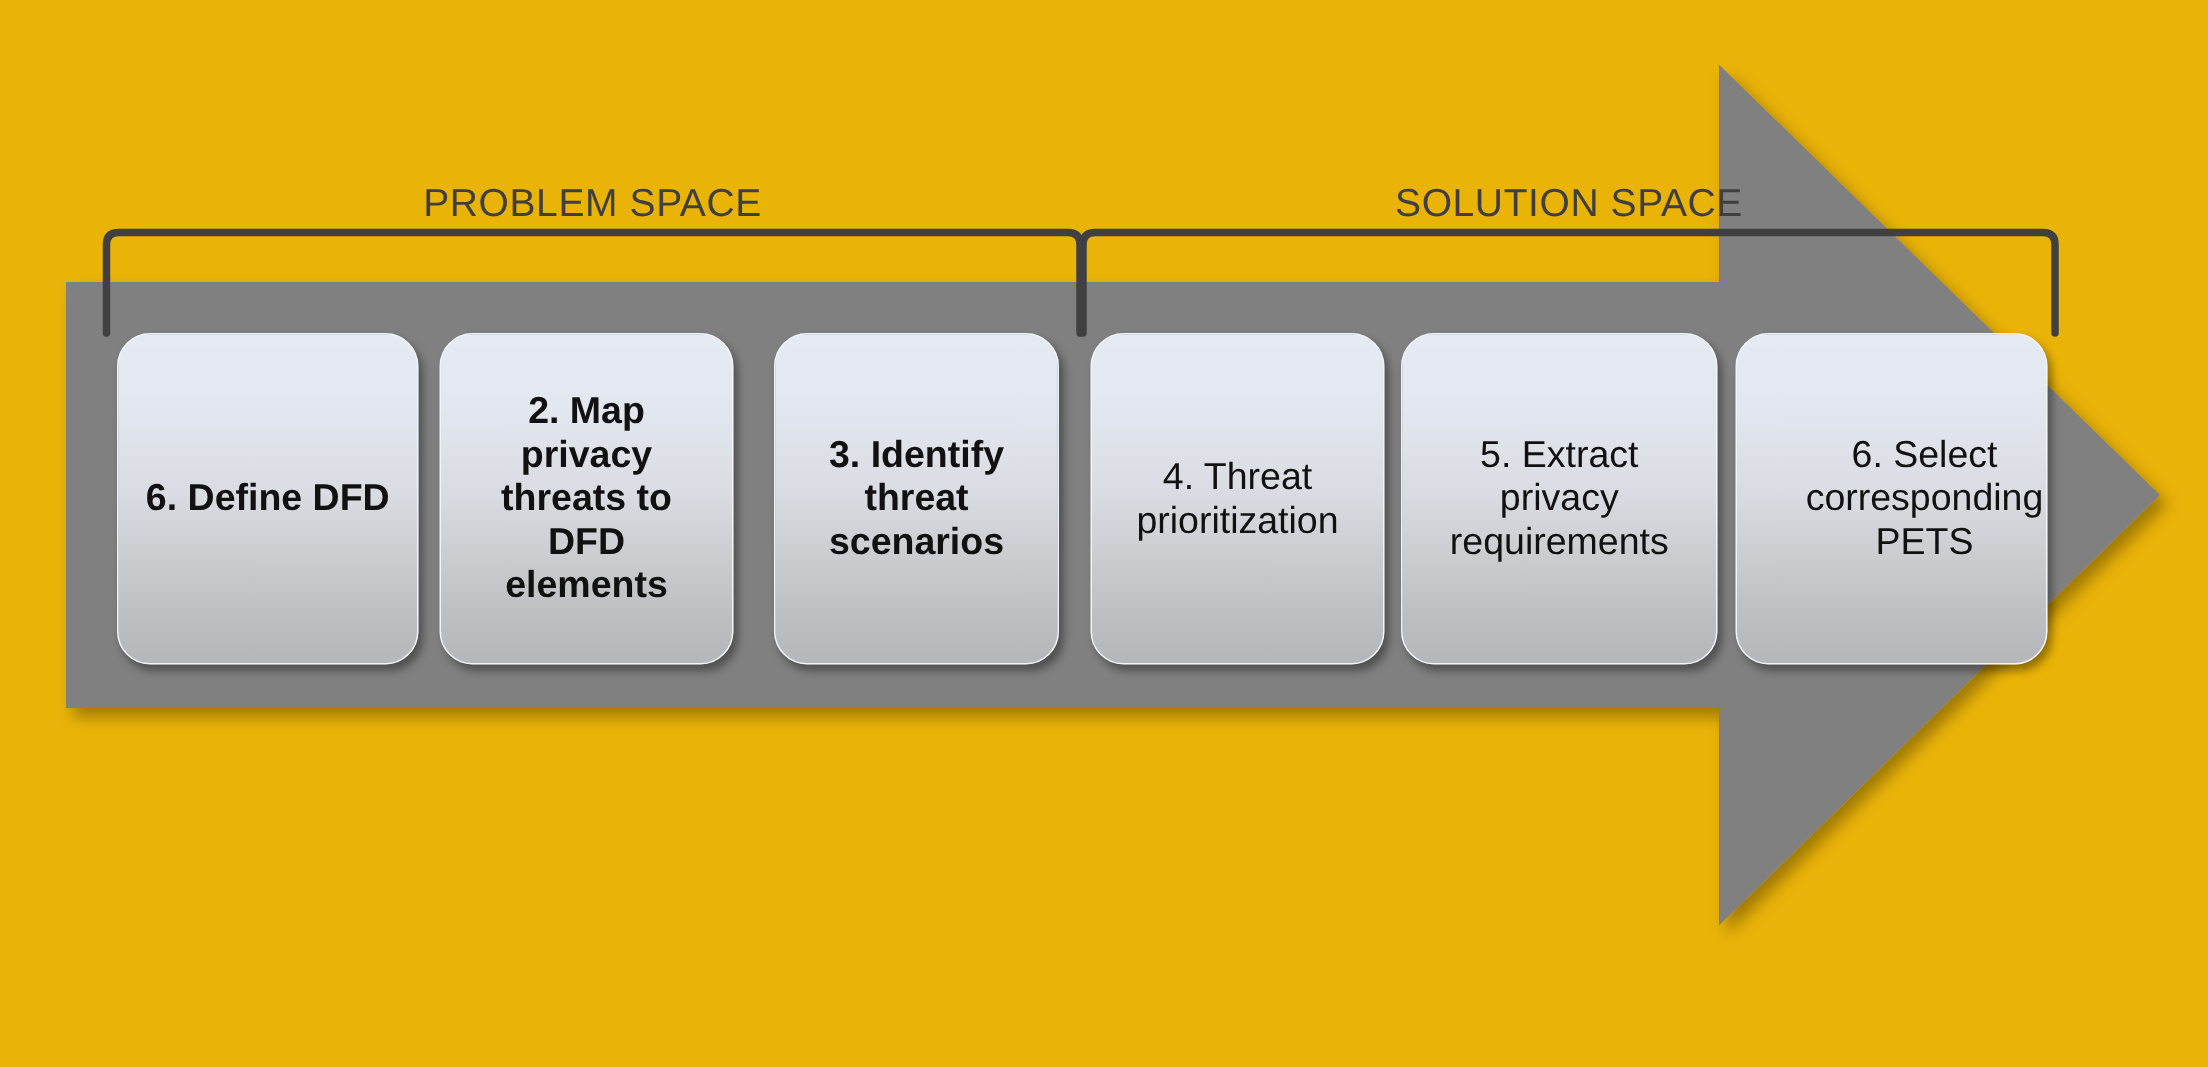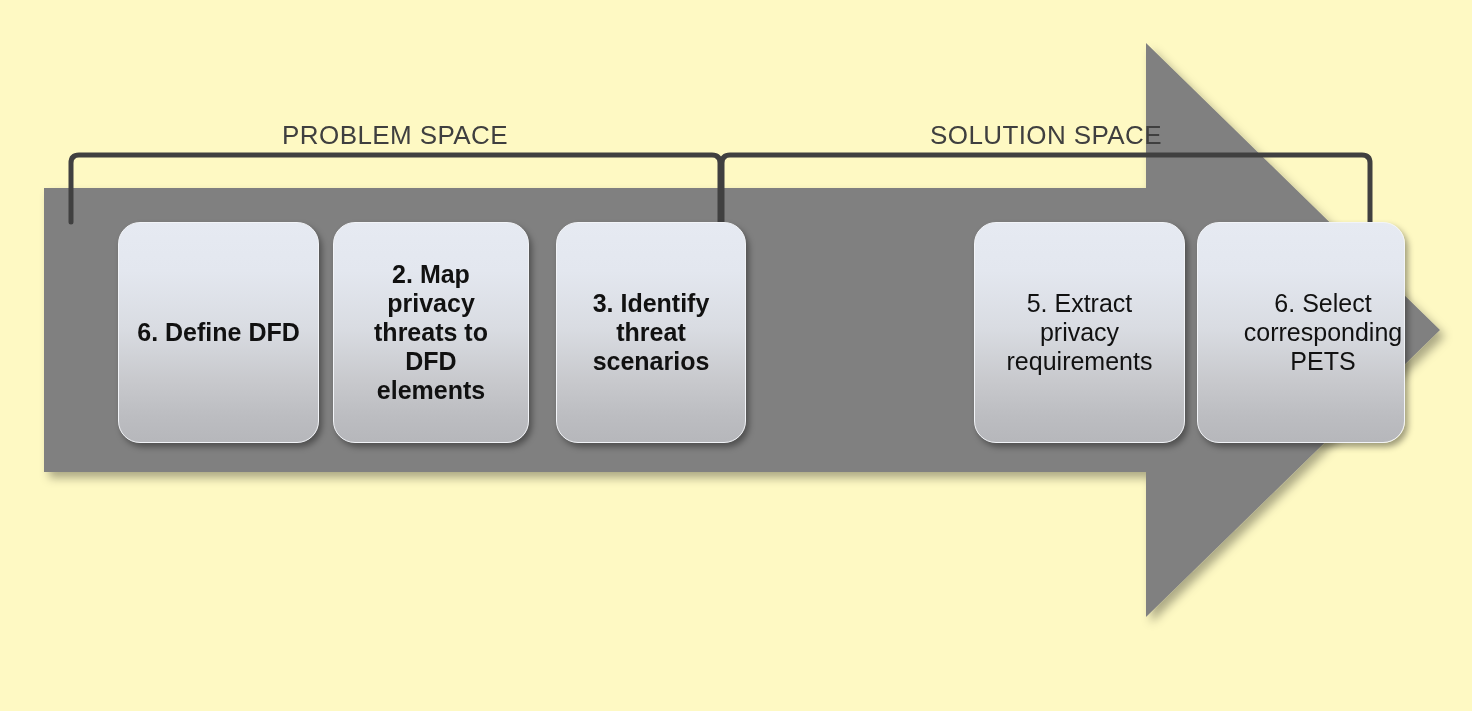--- a/index.html
+++ b/index.html
@@ -10,21 +10,21 @@
   body {
     width: 1472px;
     height: 711px;
     font-family: "Liberation Sans", sans-serif;
     overflow: hidden;
   }
   #canvas {
     position: relative;
     width: 1472px;
     height: 711px;
-    background: #fef9c3;
+    background: #eab308;
   }
 
   
   #arrow-svg {
     position: absolute;
     left: 0;
     top: 0;
     width: 1472px;
     height: 711px;
   }
@@ -72,21 +72,20 @@
         #d9dce2 48%,
         #c8c9cd 72%,
         #bcbdc1 88%,
         #b6b7bb 100%);
     border: 1px solid #f2f4f8;
     box-shadow: 3px 4px 6px rgba(0,0,0,0.38);
     display: flex;
     align-items: center;
     justify-content: center;
     box-sizing: border-box;
-    margin-left: 40px;
   }
   .step-text {
     color: #111111;
     text-align: center;
     line-height: 1.16;
     padding: 0 6px;
     white-space: pre-line;
   }
   .step-text.bold {
     font-weight: 700;
@@ -139,20 +138,24 @@
 DFD
 elements</div>
   </div>
 
   <div class="step-box" id="step-3">
     <div class="step-text bold">3. Identify
 threat
 scenarios</div>
   </div>
 
+  <div class="step-box" id="step-4">
+    <div class="step-text regular">4. Threat
+prioritization</div>
+  </div>
 
   <div class="step-box" id="step-5">
     <div class="step-text regular">5. Extract
 privacy
 requirements</div>
   </div>
 
   <div class="step-box" id="step-6">
     <div class="step-text regular">6. Select
 corresponding

